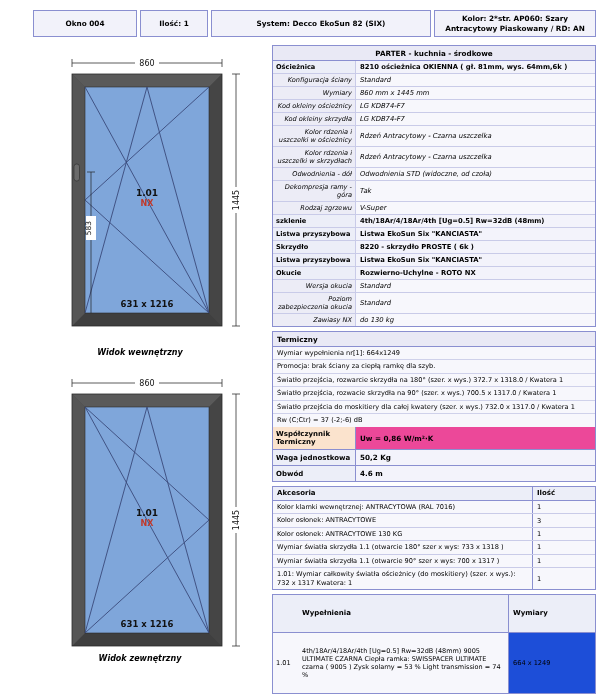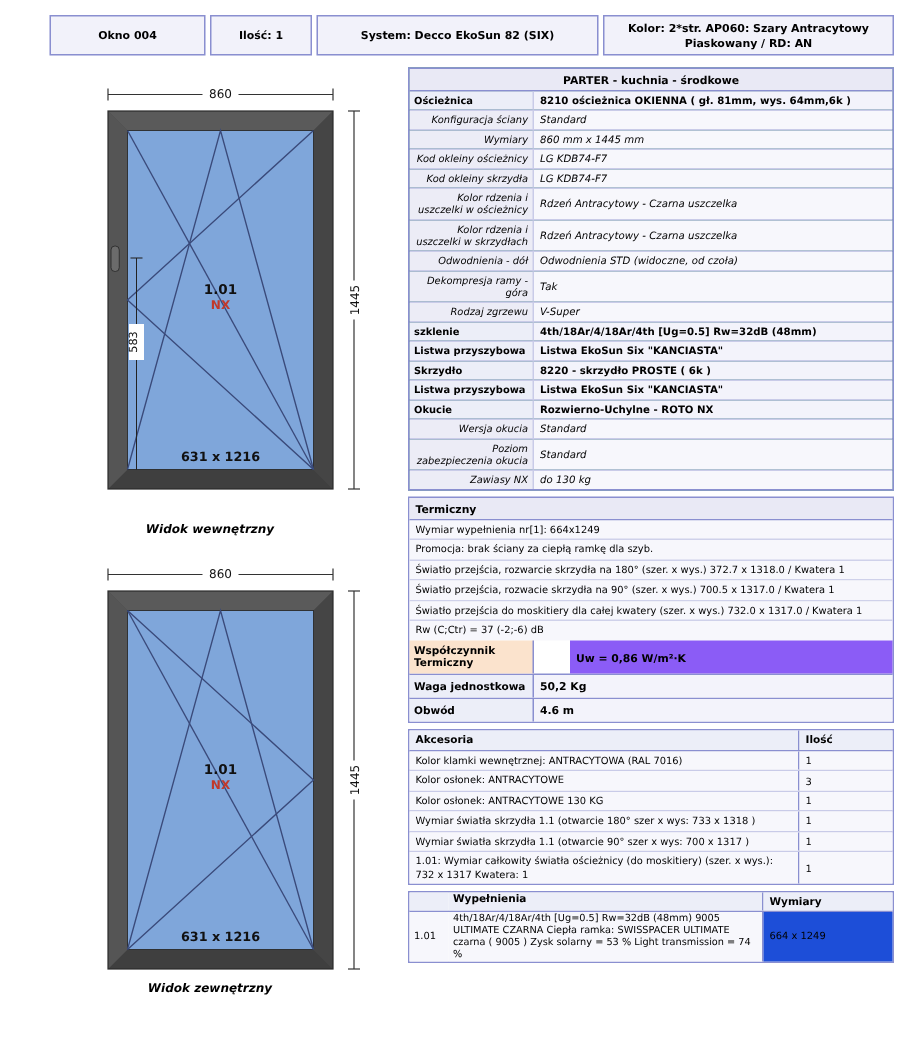--- a/index.html
+++ b/index.html
@@ -26,21 +26,21 @@
     text-align:center;
     font-weight:bold;font-size:7.3px;
     padding:0 3px;
     box-sizing:border-box;
     margin-right:3px;
     line-height:1.25;
   }
   .hdr-cell:last-child{margin-right:0;}
   .hc-1{width:104px;}
   .hc-2{width:68px;}
-  .hc-3{width:188px;}
+  .hc-3{width:220px;}
   .hc-4{flex:1;}
 
   
   .spec{
     position:absolute;left:272px;top:45px;width:324px;
     border:1.5px solid #8a8fd0;
     box-sizing:border-box;
     background:#0c4a6e;
   }
   .srow{display:flex;border-bottom:1px solid #c9cbe8;box-sizing:border-box;}
@@ -91,21 +91,21 @@
   .hlrow:last-child{border-bottom:none;}
   .hl-l{
     width:83px;flex:0 0 83px;box-sizing:border-box;padding:3px;
     font-weight:bold;font-size:7px;border-right:1.5px solid #8a8fd0;
     background:#eceef8;display:flex;align-items:center;line-height:1.2;
   }
   .hl-v{
     flex:1;box-sizing:border-box;padding:3px 4px;font-weight:bold;font-size:7.2px;
     display:flex;align-items:center;background:#f3f3fb;
   }
-  .hl-v.peach{background:#8b5cf6;margin-left:24px;}
+  .hl-v.peach{background:#ec4899;}
   .hl-l.peach{background:#fbe3cd;}
 
   
   .acc{
     position:absolute;left:272px;width:324px;
     border:1.5px solid #8a8fd0;box-sizing:border-box;background:#fff;
   }
   .arow{display:flex;border-bottom:1px solid #c9cbe8;}
   .arow:last-child{border-bottom:none;}
   .arow.head{border-bottom:1.5px solid #8a8fd0;}
@@ -122,21 +122,21 @@
 
   
   .wyp{
     position:absolute;left:272px;width:324px;
     border:1.5px solid #8a8fd0;box-sizing:border-box;background:#fff;
   }
   .wrow{display:flex;}
   .wrow.head{border-bottom:1.5px solid #8a8fd0;}
   .w-no{width:26px;flex:0 0 26px;box-sizing:border-box;padding:2px 3px;font-size:6.6px;
         background:#f7f7fc;display:flex;align-items:center;}
-  .w-desc{flex:1;box-sizing:border-box;padding:0 3px;font-size:6.5px;line-height:1.25;
+  .w-desc{flex:1;box-sizing:border-box;padding:14px 3px;font-size:6.5px;line-height:1.25;
         border-right:1.5px solid #8a8fd0;background:#f7f7fc;}
   .w-dim{width:86px;flex:0 0 86px;box-sizing:border-box;padding:2px 4px;font-size:6.6px;
         background:#1d4ed8;display:flex;align-items:center;}
   .wrow.head .w-no{background:#eceef8;}
   .wrow.head .w-desc,.wrow.head .w-dim{font-weight:bold;font-size:7px;background:#eceef8;}
   .wrow.head .w-no{font-weight:bold;font-size:7px;}
 
   
   .draw{position:absolute;}
   .caption{

